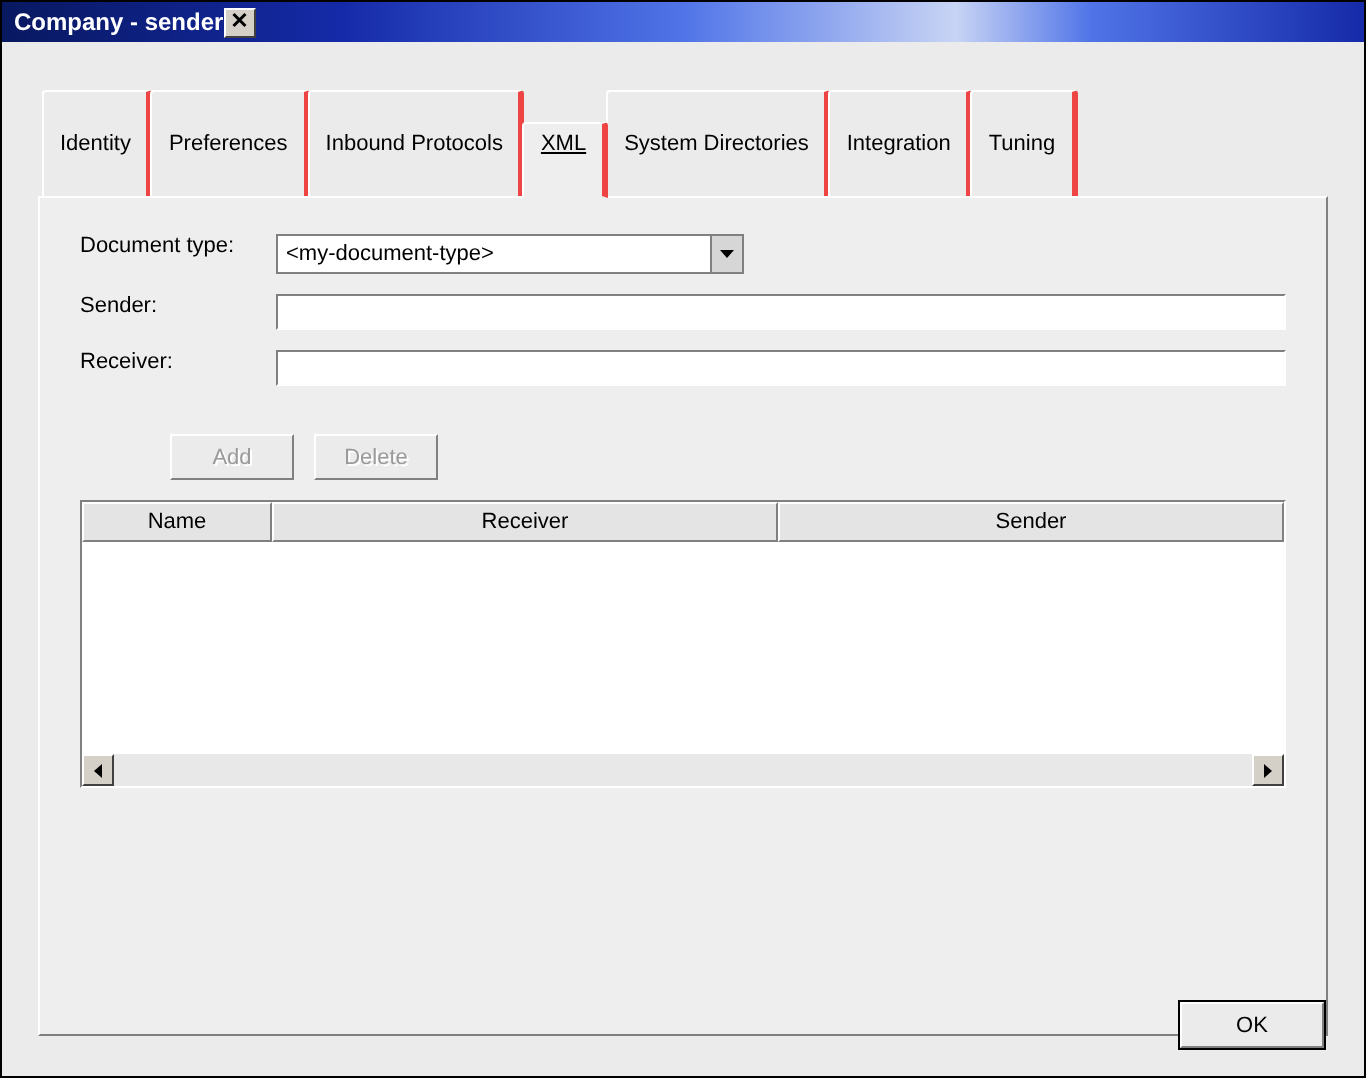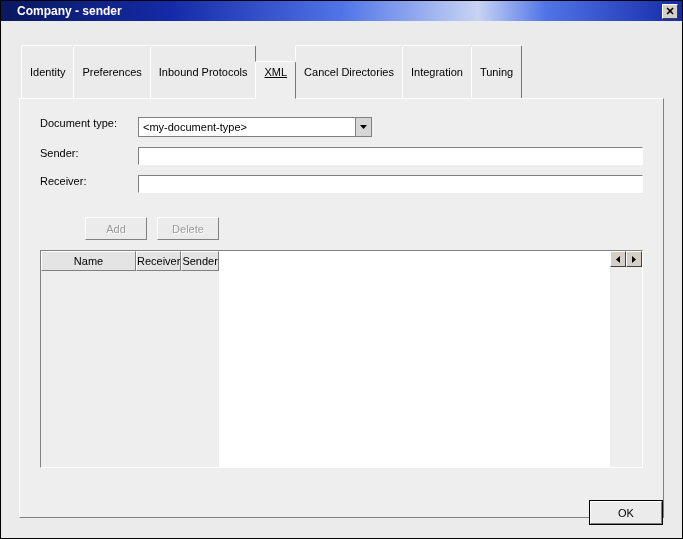--- a/index.html
+++ b/index.html
@@ -17,22 +17,21 @@
     background: #ebebeb;
     position: relative;
   }
   .titlebar {
     height: 20px;
     background: linear-gradient(90deg,#081860 0%,#152aa8 25%,#5074e8 50%,#c8d4f4 70%,#5074e8 80%,#152aa8 100%);
     color: #fff;
     font-weight: bold;
     display: flex;
     align-items: center;
-    justify-content: space-between;
-    padding: 0 4px 0 16px;
+    padding: 0 4px 0 6px;
     font-size: 12px;
   }
   .titlebar .close-btn {
     width: 16px; height: 15px;
     background: #d4d0c8;
     border: 1px solid #fff;
     border-right-color: #404040;
     border-bottom-color: #404040;
     color: #000;
     font-family: Arial, sans-serif;
@@ -52,21 +51,21 @@
     display: flex;
     align-items: flex-end;
     font-size: 11px;
     margin-left: 2px;
   }
   .tab {
     padding: 20px 8px;
     background: #ebebeb;
     border-top: 1px solid #fff;
     border-left: 1px solid #fff;
-    border-right: 1px solid #ef4444;
+    border-right: 3px solid #ef4444;
     border-bottom: none;
     border-radius: 2px 2px 0 0;
     margin-right: -1px;
     position: relative;
     cursor: pointer;
     color: #000;
   }
   .tab.active {
     background: #eeeeee;
     border-bottom: 1px solid #eeeeee;
@@ -151,23 +150,23 @@
   .btn.disabled {
     color: #9a9a9a;
     text-shadow: 1px 1px 0 #ffffff;
     cursor: default;
   }
   .table-wrap {
     border-top: 1px solid #808080;
     border-left: 1px solid #808080;
     border-right: 1px solid #fff;
     border-bottom: 1px solid #fff;
-    height: 218px;
-    display: flex;
-    flex-direction: row;
+    height: 144px;
+    display: flex;
+    flex-direction: column;
   }
   .thead {
     display: flex;
     height: 20px;
     background: #e4e4e4;
   }
   .th {
     border-top: 1px solid #fff;
     border-left: 1px solid #fff;
     border-right: 1px solid #808080;
@@ -226,21 +225,21 @@
     <span>Company - sender</span>
     <div class="close-btn">✕</div>
   </div>
   <div class="client">
 
     <div class="tabs">
       <div class="tab">Identity</div>
       <div class="tab">Preferences</div>
       <div class="tab">Inbound Protocols</div>
       <div class="tab active">XML</div>
-      <div class="tab">Cancel Directories</div>
+      <div class="tab">System Directories</div>
       <div class="tab">Integration</div>
       <div class="tab">Tuning</div>
     </div>
 
     <div class="tab-panel">
 
       <div class="form-row">
         <div class="form-label">Document type:</div>
         <div class="combo">
           <input class="combo-input" value="&lt;my-document-type&gt;" style="">

